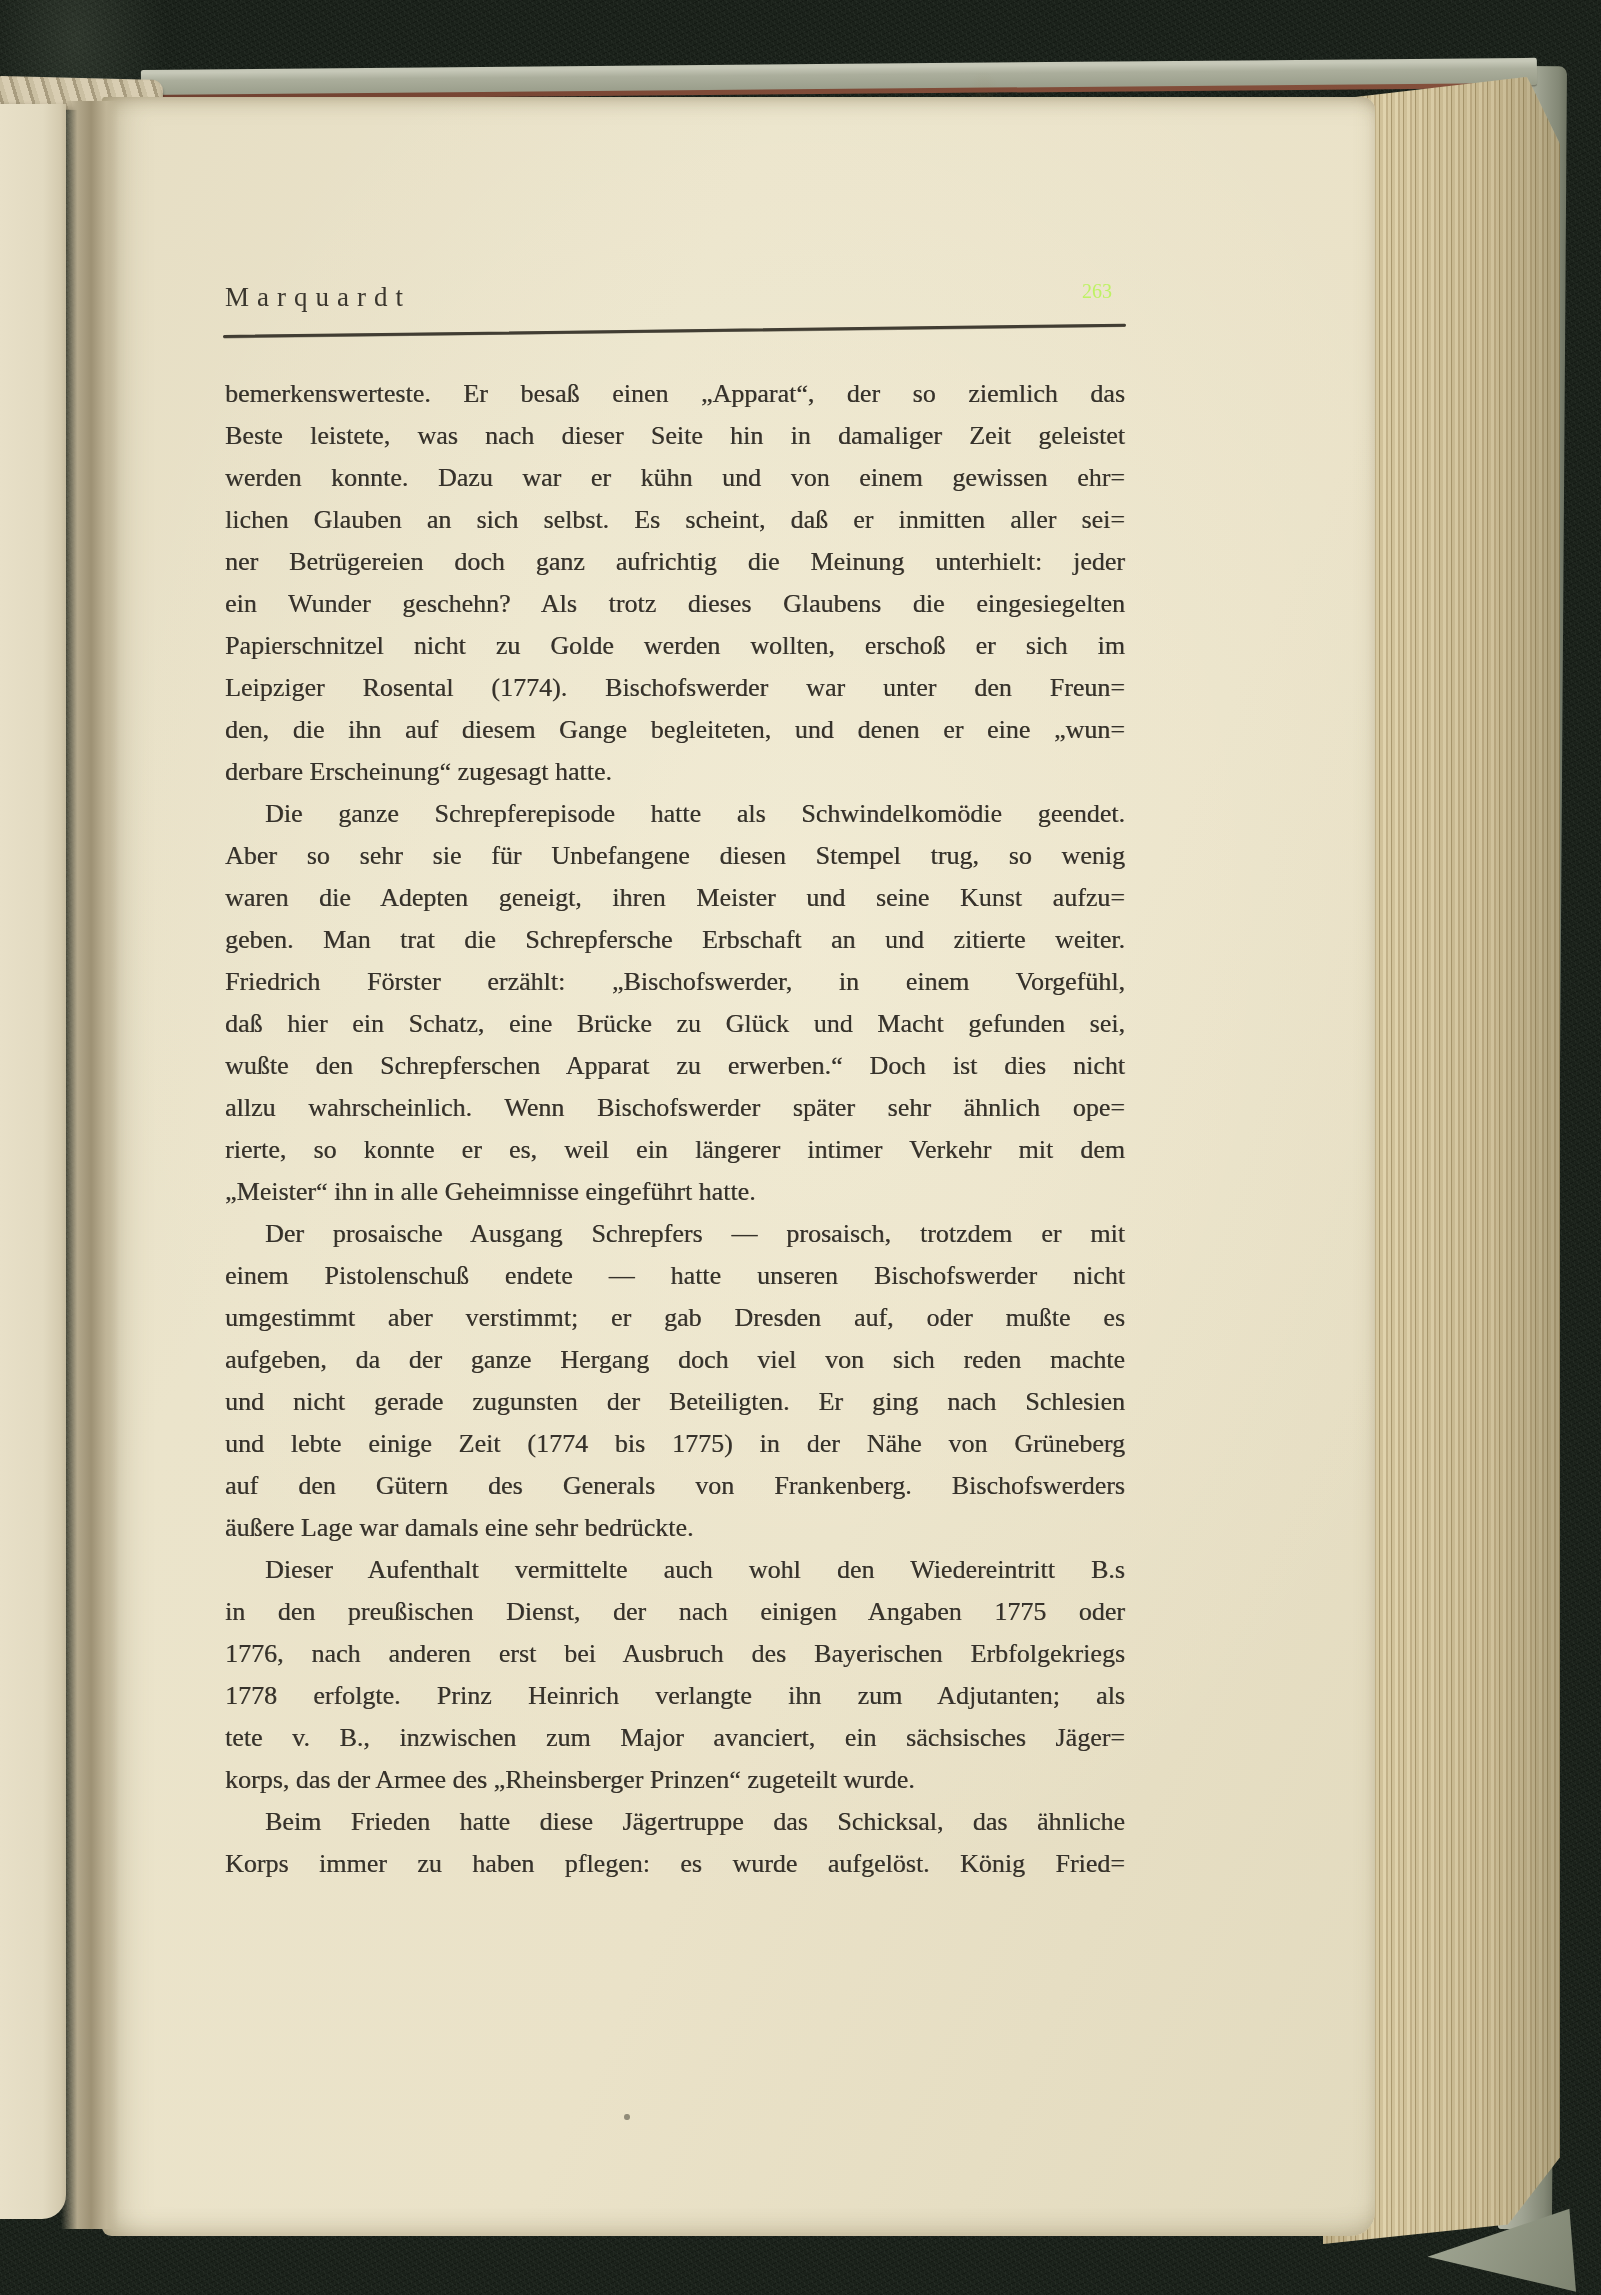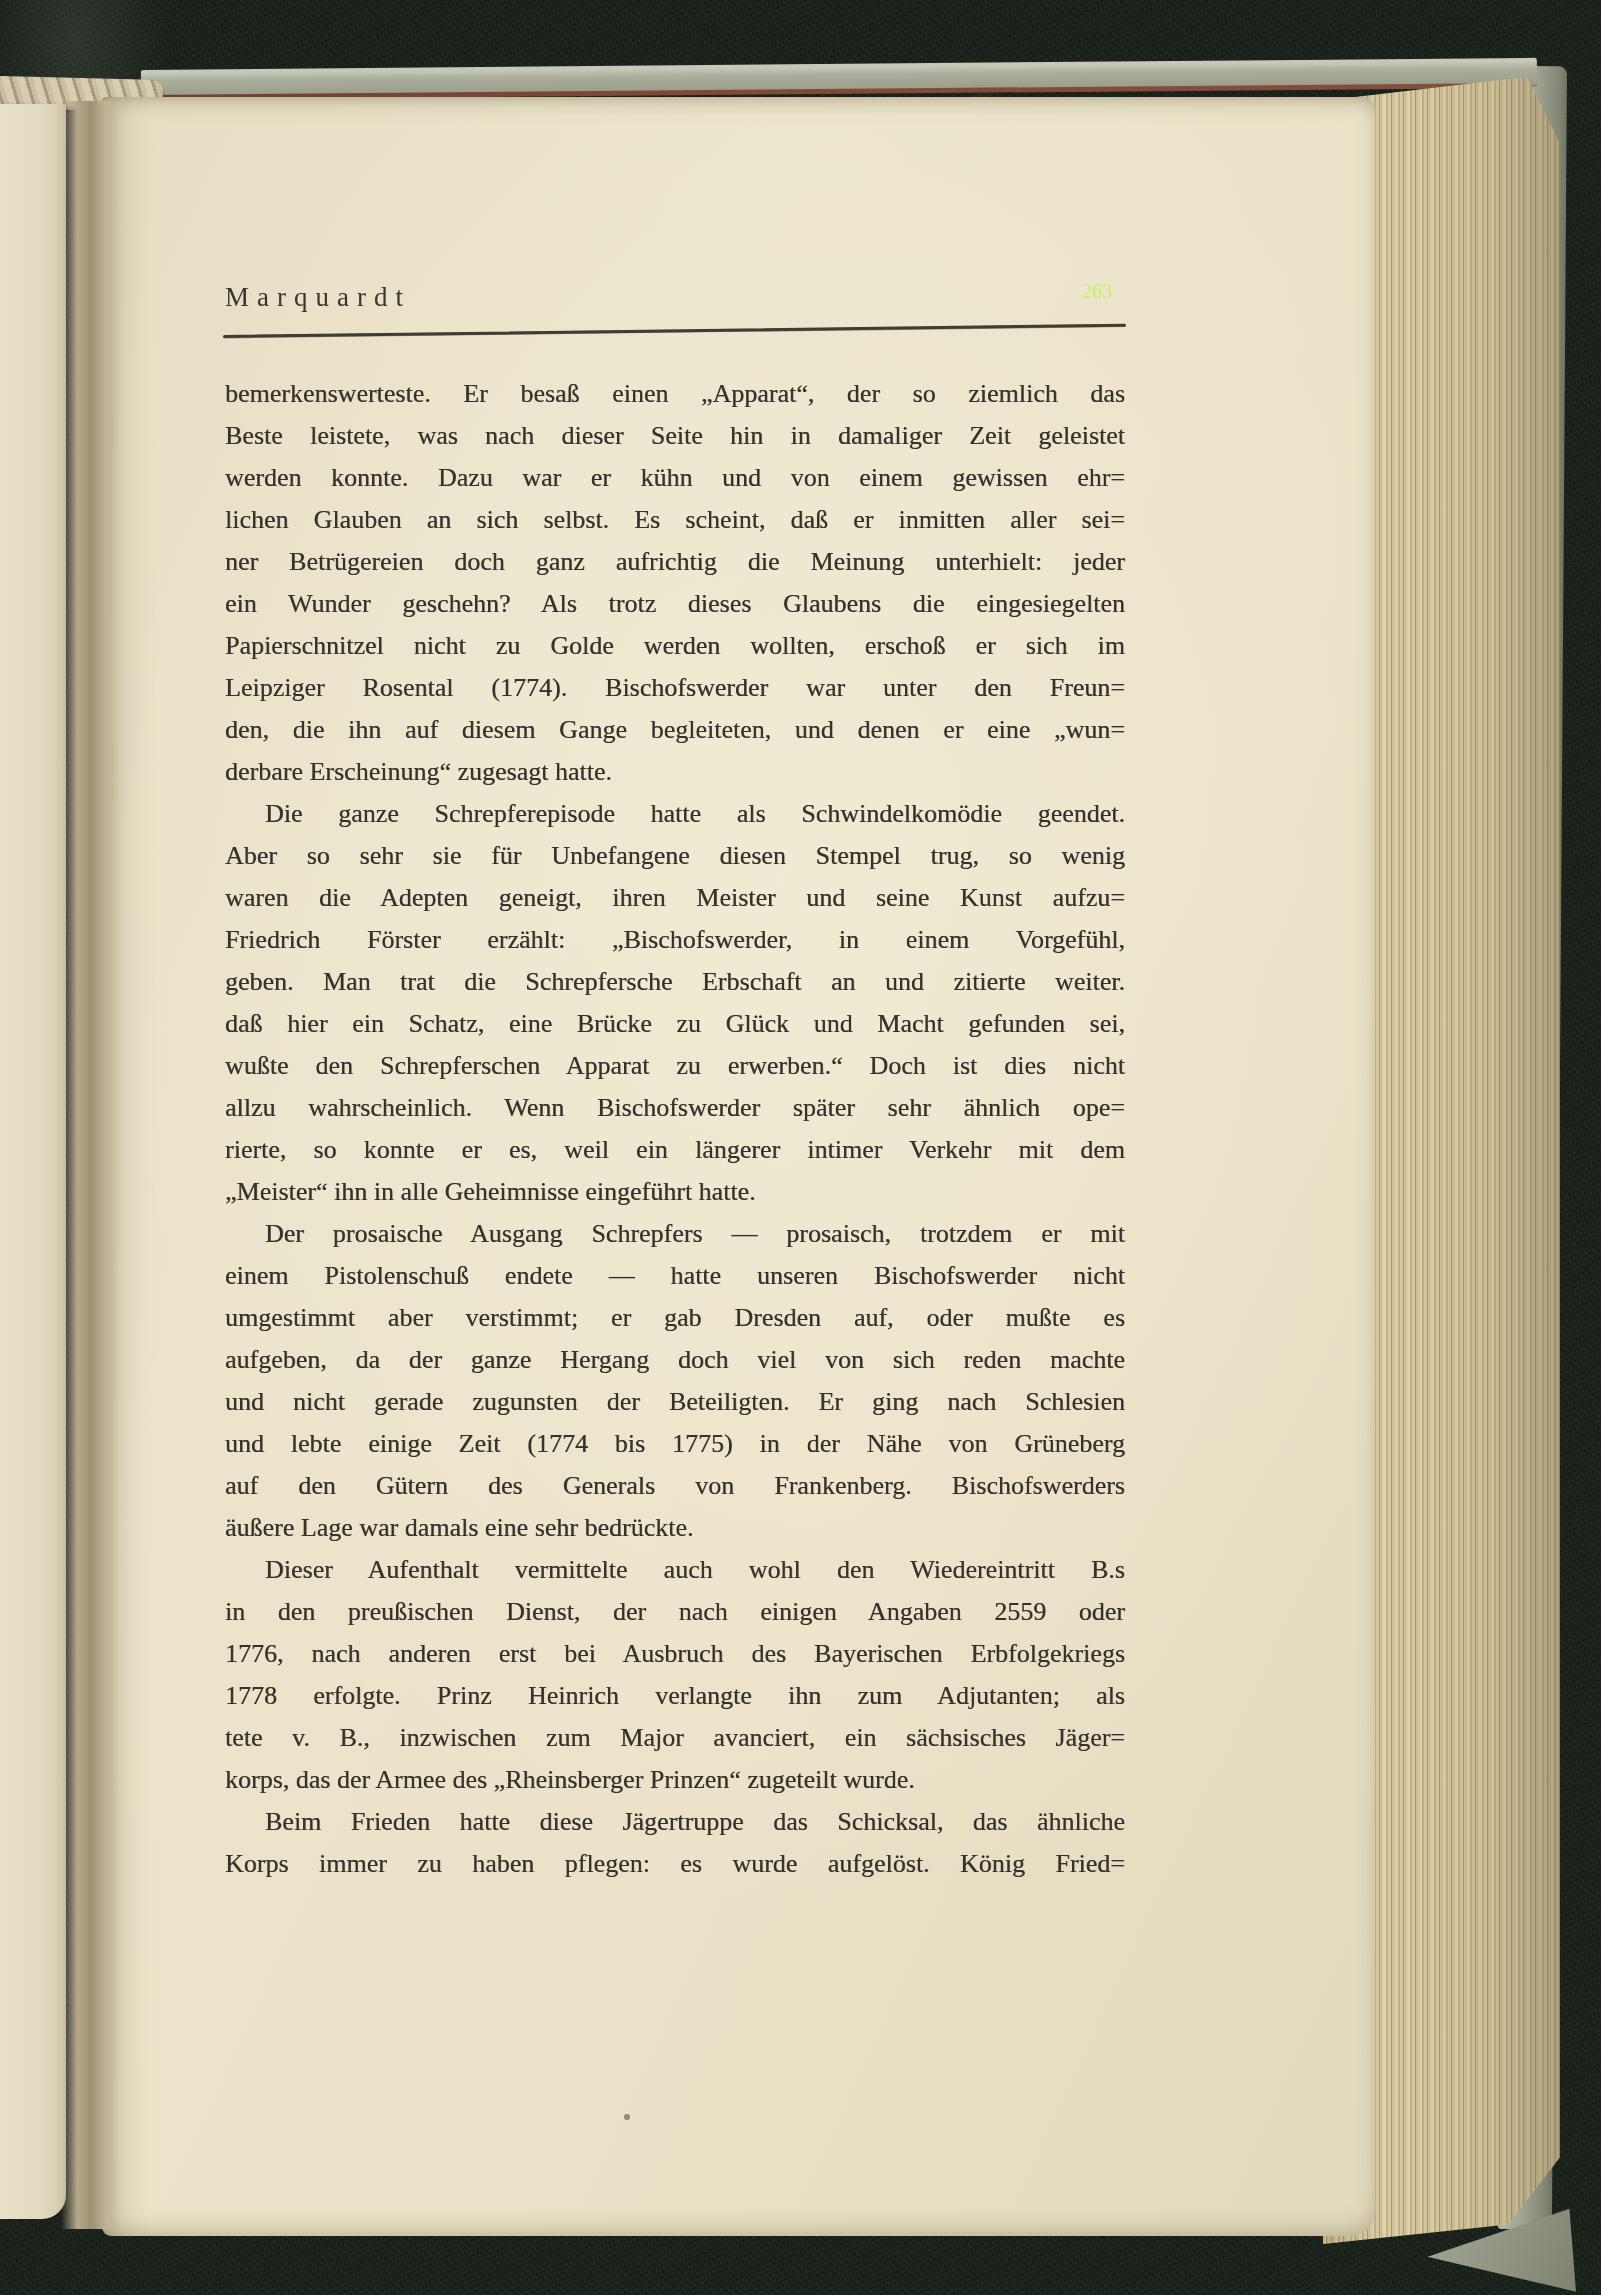--- a/index.html
+++ b/index.html
@@ -116,37 +116,37 @@
         <div class="line">lichen Glauben an sich selbst. Es scheint, daß er inmitten aller sei=</div>
         <div class="line">ner Betrügereien doch ganz aufrichtig die Meinung unterhielt: jeder</div>
         <div class="line">ein Wunder geschehn? Als trotz dieses Glaubens die eingesiegelten</div>
         <div class="line">Papierschnitzel nicht zu Golde werden wollten, erschoß er sich im</div>
         <div class="line">Leipziger Rosental (1774). Bischofswerder war unter den Freun=</div>
         <div class="line">den, die ihn auf diesem Gange begleiteten, und denen er eine „wun=</div>
         <div class="line end">derbare Erscheinung“ zugesagt hatte.</div>
         <div class="line indent">Die ganze Schrepferepisode hatte als Schwindelkomödie geendet.</div>
         <div class="line">Aber so sehr sie für Unbefangene diesen Stempel trug, so wenig</div>
         <div class="line">waren die Adepten geneigt, ihren Meister und seine Kunst aufzu=</div>
+        <div class="line">geben. Man trat die Schrepfersche Erbschaft an und zitierte weiter.</div>
         <div class="line">Friedrich Förster erzählt: „Bischofswerder, in einem Vorgefühl,</div>
-        <div class="line">geben. Man trat die Schrepfersche Erbschaft an und zitierte weiter.</div>
         <div class="line">daß hier ein Schatz, eine Brücke zu Glück und Macht gefunden sei,</div>
         <div class="line">wußte den Schrepferschen Apparat zu erwerben.“ Doch ist dies nicht</div>
         <div class="line">allzu wahrscheinlich. Wenn Bischofswerder später sehr ähnlich ope=</div>
         <div class="line">rierte, so konnte er es, weil ein längerer intimer Verkehr mit dem</div>
         <div class="line end">„Meister“ ihn in alle Geheimnisse eingeführt hatte.</div>
         <div class="line indent">Der prosaische Ausgang Schrepfers — prosaisch, trotzdem er mit</div>
         <div class="line">einem Pistolenschuß endete — hatte unseren Bischofswerder nicht</div>
         <div class="line">umgestimmt aber verstimmt; er gab Dresden auf, oder mußte es</div>
         <div class="line">aufgeben, da der ganze Hergang doch viel von sich reden machte</div>
         <div class="line">und nicht gerade zugunsten der Beteiligten. Er ging nach Schlesien</div>
         <div class="line">und lebte einige Zeit (1774 bis 1775) in der Nähe von Grüneberg</div>
         <div class="line">auf den Gütern des Generals von Frankenberg. Bischofswerders</div>
         <div class="line end">äußere Lage war damals eine sehr bedrückte.</div>
         <div class="line indent">Dieser Aufenthalt vermittelte auch wohl den Wiedereintritt B.s</div>
-        <div class="line">in den preußischen Dienst, der nach einigen Angaben 2559 oder</div>
+        <div class="line">in den preußischen Dienst, der nach einigen Angaben 1775 oder</div>
         <div class="line">1776, nach anderen erst bei Ausbruch des Bayerischen Erbfolgekriegs</div>
         <div class="line">1778 erfolgte. Prinz Heinrich verlangte ihn zum Adjutanten; als</div>
         <div class="line">tete v. B., inzwischen zum Major avanciert, ein sächsisches Jäger=</div>
         <div class="line end">korps, das der Armee des „Rheinsberger Prinzen“ zugeteilt wurde.</div>
         <div class="line indent">Beim Frieden hatte diese Jägertruppe das Schicksal, das ähnliche</div>
         <div class="line">Korps immer zu haben pflegen: es wurde aufgelöst. König Fried=</div>
       </div>
     <div class="speck1"></div>
   </div>
 

